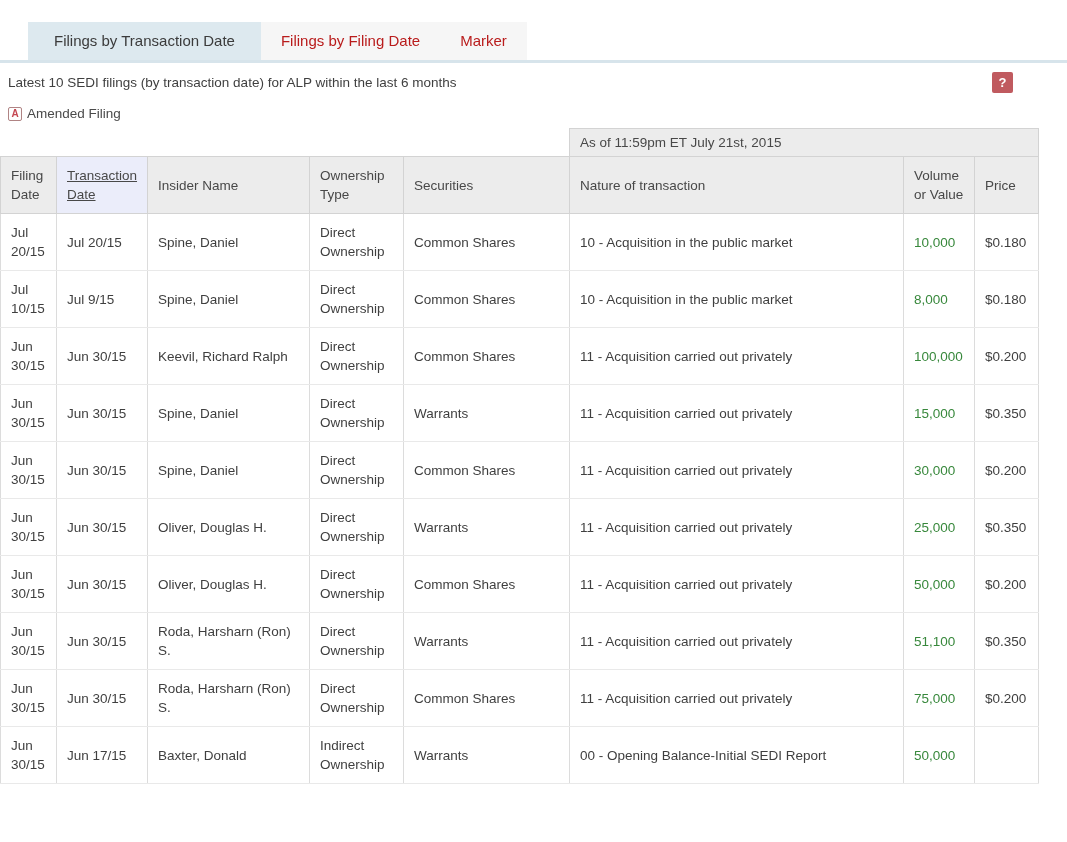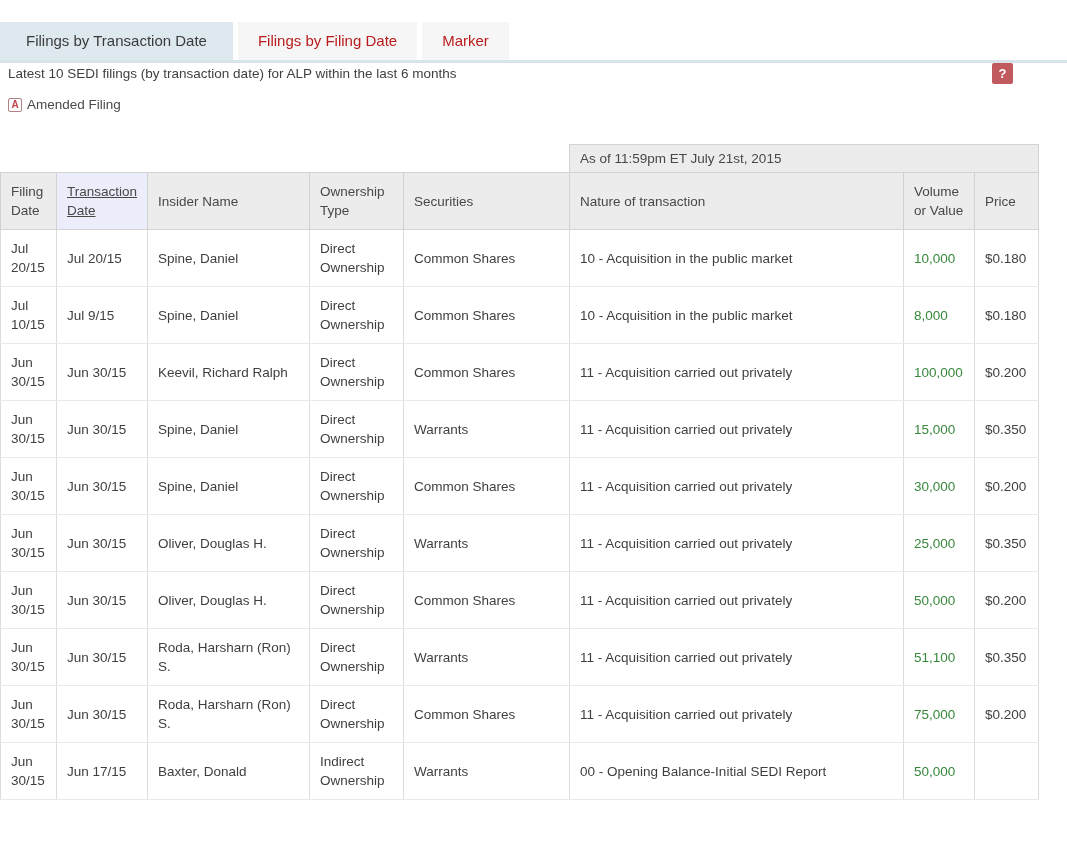--- a/index.html
+++ b/index.html
@@ -6,43 +6,44 @@
   html, body {
     width: 1067px; height: 842px; overflow: hidden;
     background: #ffffff;
     font-family: "Liberation Sans", "DejaVu Sans", sans-serif;
     color: #3f3f3f;
   }
   
   .tabbar {
     margin-top: 22px;
     display: flex;
-    gap: 5px;
     border-bottom: 3px solid #d7e4eb;
     align-items: flex-end;
+    padding-left: 28px;
   }
   .tab {
     height: 38px; line-height: 38px;
     padding: 0 20px;
     font-size: 15px;
     color: #b91c1c;
     background: #f6f6f6;
     white-space: nowrap;
     cursor: pointer;
   }
   .tab.active {
     background: var(--active-tab-bg, #dde9ef);
     color: #3b3b3b;
     padding: 0 26px;
   }
   
   .subtitle-row {
     display: flex;
     justify-content: space-between;
     align-items: flex-start;
+    margin-top: 9px;
     padding-left: 8px;
     padding-right: 54px;
   }
   .subtitle { font-size: 13.5px; color: #3f3f3f; padding-top: 3px; }
   .help-btn {
     width: 21px; height: 21px;
     background: var(--help-button-bg, #c05a5f);
     color: #ffffff;
     font-size: 13px; font-weight: bold;
     text-align: center; line-height: 21px;
@@ -64,21 +65,21 @@
     border: 1px solid #b08484;
     border-radius: 2px;
     background: #fdfdfd;
     color: #c4454f;
     font-size: 10px; font-weight: bold;
     text-align: center; line-height: 12px;
     display: inline-block;
   }
   
   table {
-    margin-top: 32px;
+    margin-top: 7px;
     border-collapse: collapse;
     table-layout: fixed;
     width: 1038px;
     font-size: 13.5px;
     color: #3f3f3f;
   }
   th, td {
     border: 1px solid #dcdcdc;
     padding: 9px 10px;
     text-align: left;

